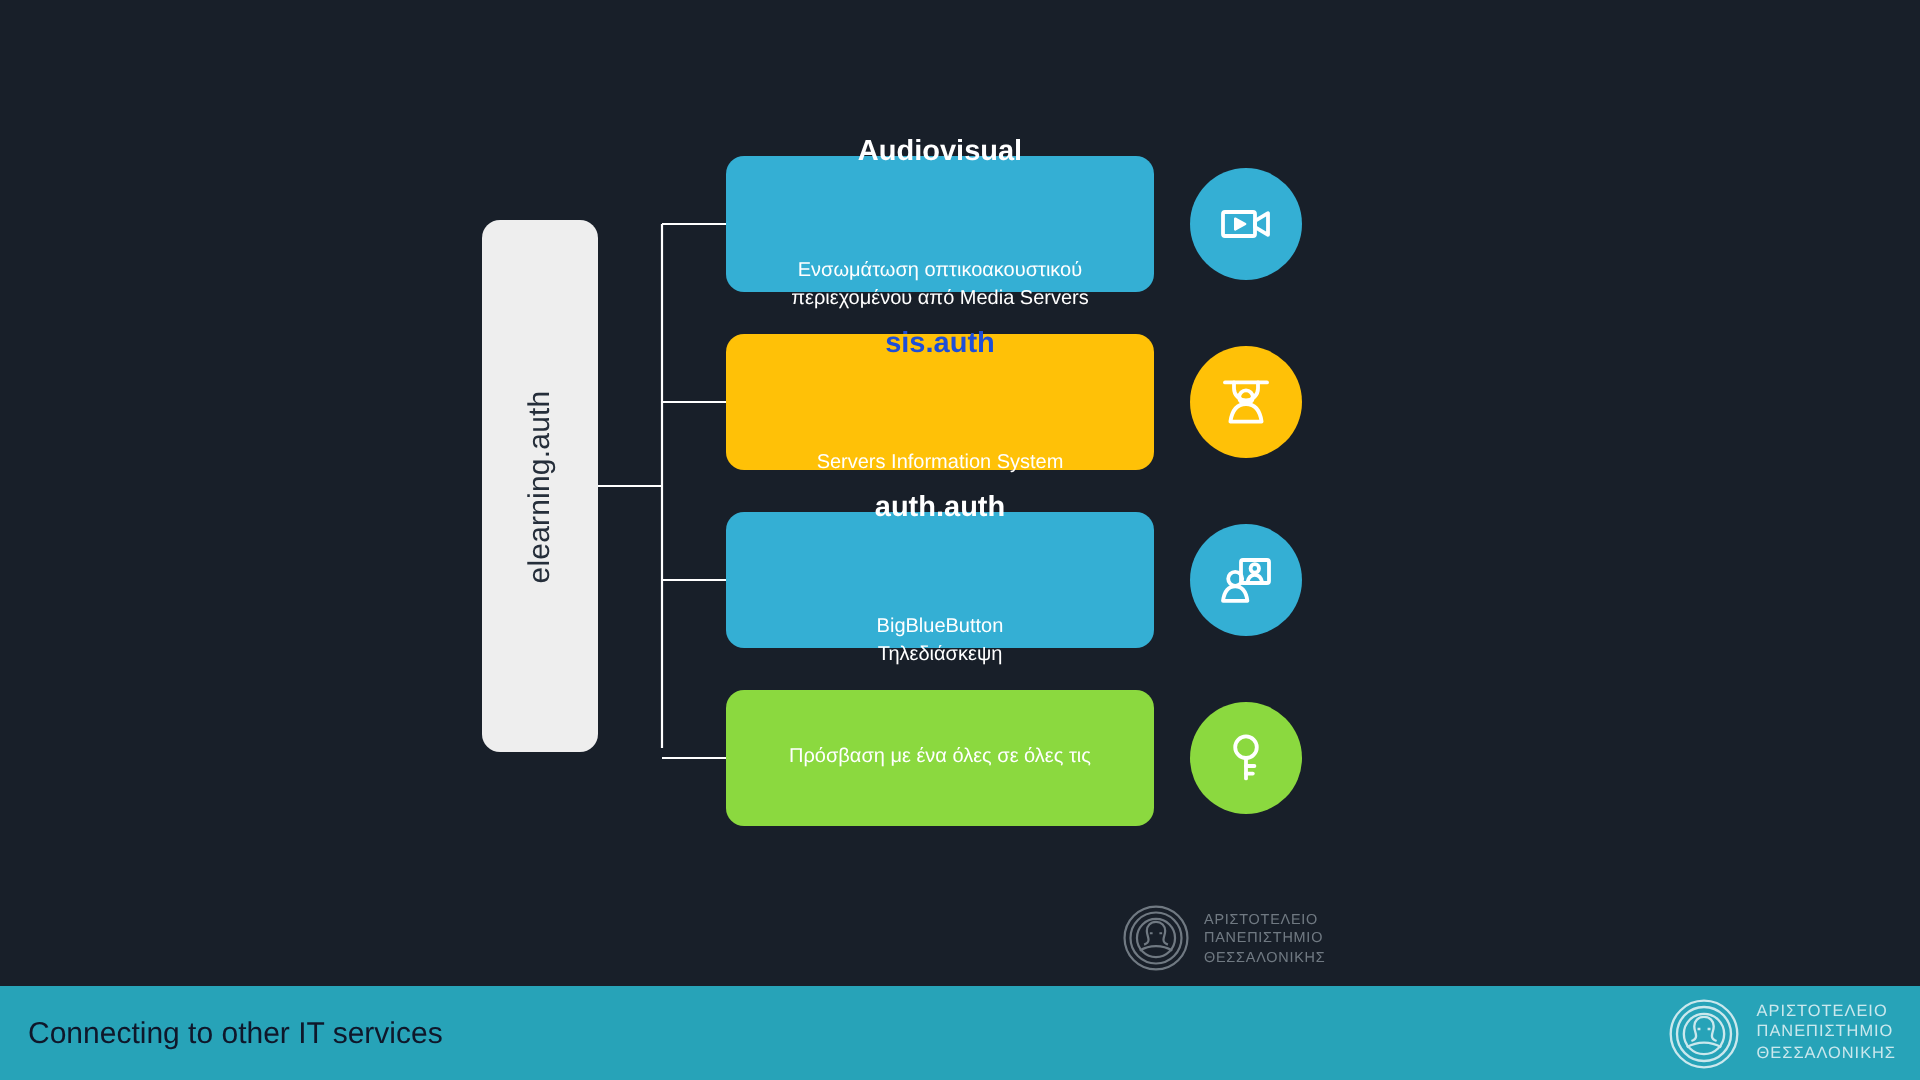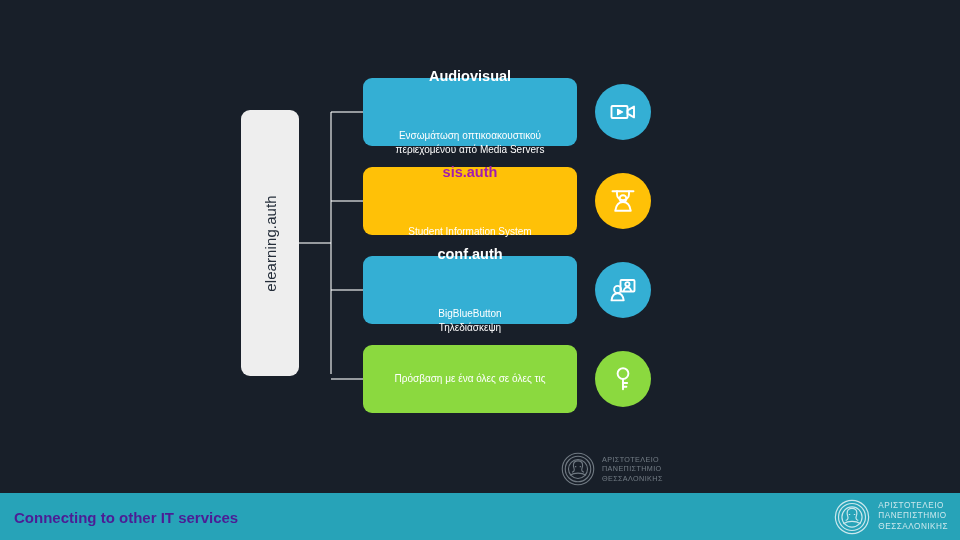--- a/index.html
+++ b/index.html
@@ -79,21 +79,21 @@
     font-size: 10px;
     line-height: 1.42;
     color: #ffffff;
   }
 
   .card-1 { top: 78px;  height: 68px; background: #34afd4; }
   .card-2 { top: 167px; height: 68px; background: #ffc107; }
   .card-3 { top: 256px; height: 68px; background: #34afd4; }
   .card-4 { top: 345px; height: 68px; background: #8bd93f; }
 
-  .card-2 .card-title { color: #a21caf; }
+  .card-2 .card-title { color: #1d4ed8; }
   .card-2 .card-desc  { color: #ffffff; }
 
   
   .icon-circle {
     position: absolute;
     left: 595px;
     width: 56px;
     height: 56px;
     border-radius: 50%;
     display: flex;
@@ -133,22 +133,21 @@
     width: 960px;
     height: 47px;
     background: #27a3b8;
   }
   .footer-title {
     position: absolute;
     left: 14px;
     top: 50%;
     transform: translateY(-50%);
     font-size: 15px;
-    color: #4c1d95;
-    font-weight: bold;
+    color: #0f172a;
   }
   .footer-logo {
     position: absolute;
     right: 12px;
     top: 50%;
     transform: translateY(-50%);
     display: flex;
     align-items: center;
     gap: 8px;
     opacity: 0.92;
@@ -187,26 +186,26 @@
     <div class="card-title">Audiovisual</div>
     <div class="card-desc">
       <div>Ενσωμάτωση οπτικοακουστικού</div>
       <div>περιεχομένου από Media Servers</div>
     </div>
   </div>
 
   <div class="card card-2">
     <div class="card-title">sis.auth</div>
     <div class="card-desc">
-      <div>Student Information System</div>
+      <div>Servers Information System</div>
     </div>
   </div>
 
   <div class="card card-3">
-    <div class="card-title">conf.auth</div>
+    <div class="card-title">auth.auth</div>
     <div class="card-desc">
       <div>BigBlueButton</div>
       <div>Τηλεδιάσκεψη</div>
     </div>
   </div>
 
   <div class="card card-4">
     <div class="card-desc">
       <div>Πρόσβαση με ένα όλες σε όλες τις</div>
     </div>

